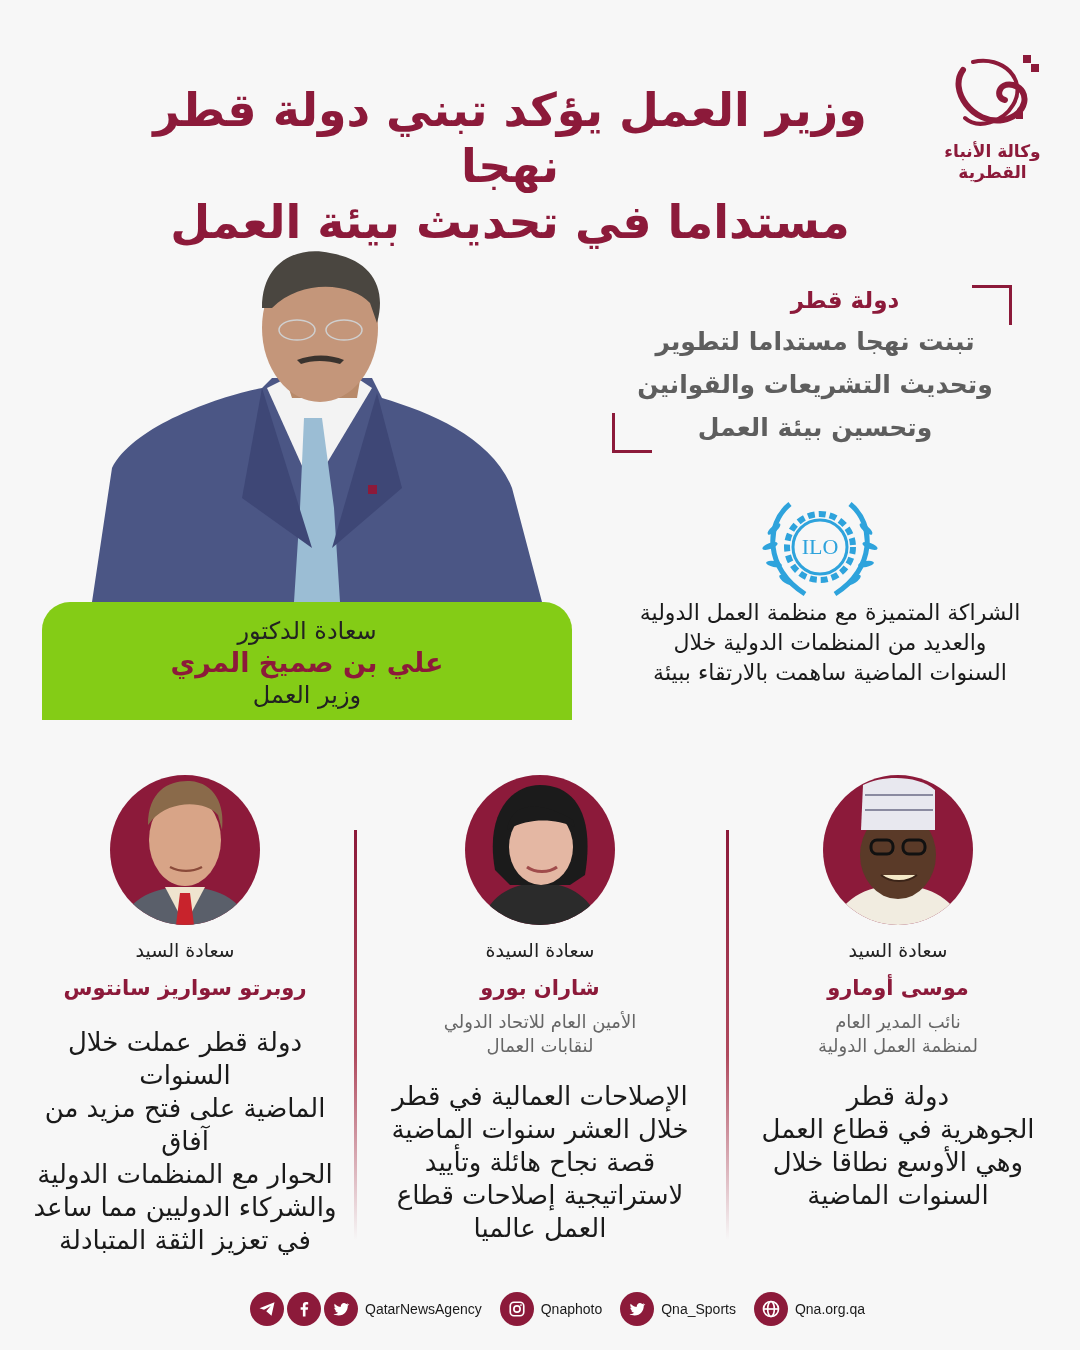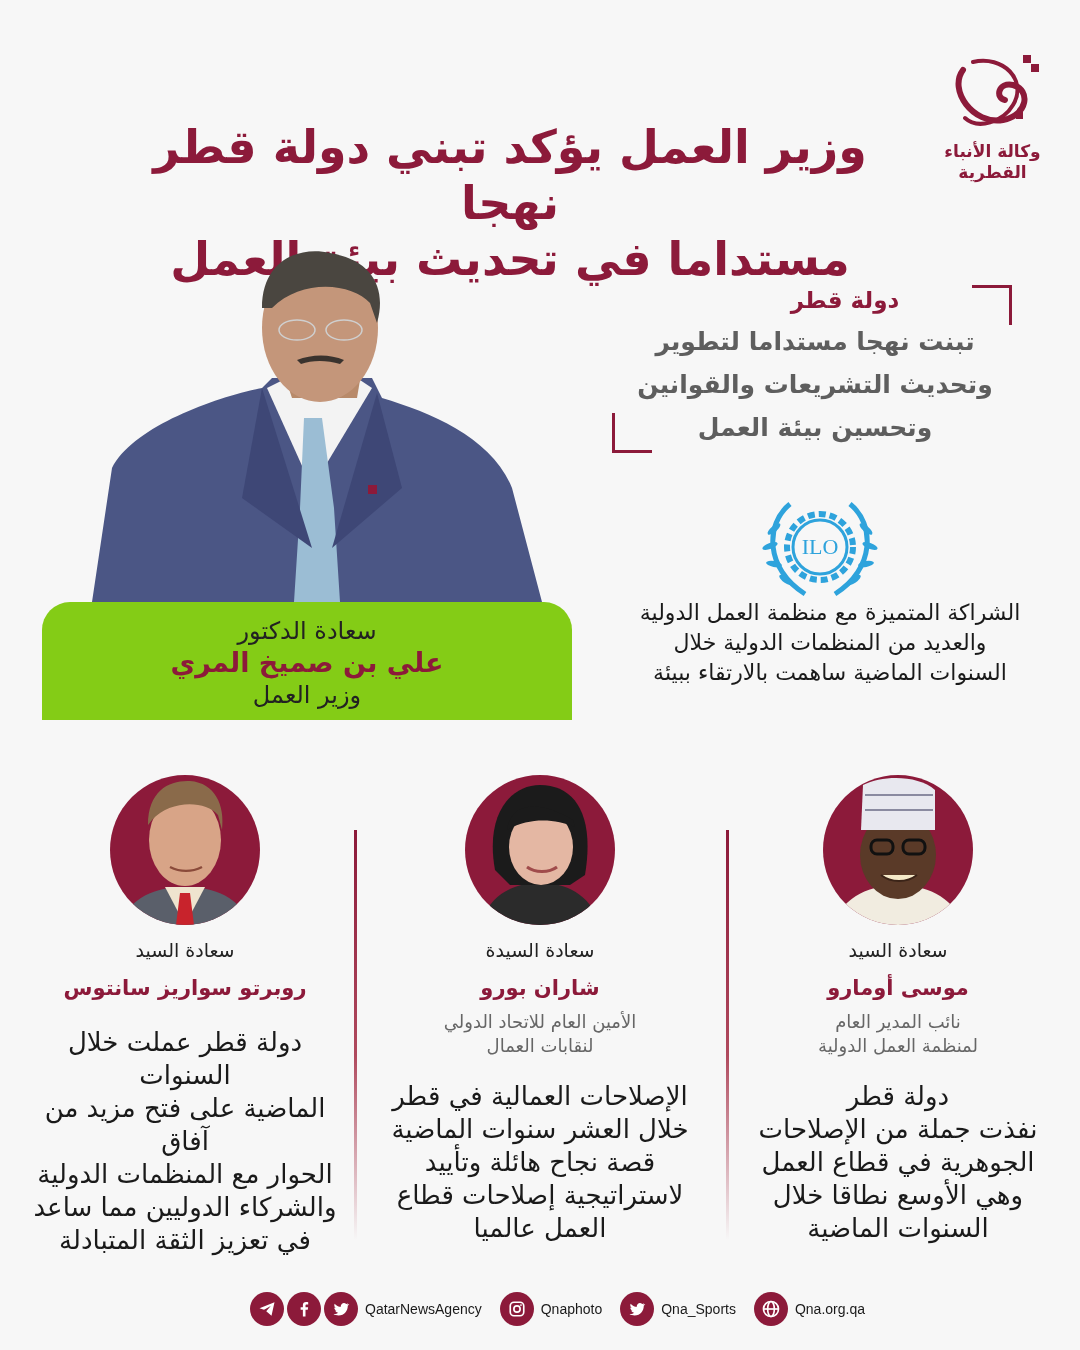--- a/index.html
+++ b/index.html
@@ -12,21 +12,21 @@
       direction: rtl;
     }
     .abs { position: absolute; }
 
     
     .logo { left: 935px; top: 50px; width: 115px; height: 135px; direction: rtl; text-align: center; }
     .logo svg { display: block; margin: 0 auto; }
     .logo-text { color: #8c1a3a; font-size: 17px; line-height: 19px; font-weight: bold; margin-top: 2px; }
 
     
-    .headline { left: 120px; top: 82px; width: 780px; text-align: center; color: #8c1a3a; font-weight: bold; font-size: 46px; line-height: 56px; margin-top: 37px; }
+    .headline { left: 120px; top: 82px; width: 780px; text-align: center; color: #8c1a3a; font-weight: bold; font-size: 46px; line-height: 56px; }
 
     
     .minister-photo { left: 72px; top: 248px; width: 485px; height: 354px; overflow: hidden; }
     .minister-caption {
       left: 42px; top: 602px; width: 530px; height: 118px;
       background: #84cc16; border-top-left-radius: 28px; border-top-right-radius: 28px;
       text-align: center; padding-top: 14px;
     }
     .cap-line1 { font-size: 24px; color: #222; line-height: 30px; }
     .cap-line2 { font-size: 27px; color: #8c1a3a; font-weight: bold; line-height: 34px; }
@@ -175,21 +175,20 @@
     </svg>
   </div>
   <div class="p-honorific">سعادة السيد</div>
   <div class="p-name">موسى أومارو</div>
   <div class="p-role">
     <div>نائب المدير العام</div>
     <div>لمنظمة العمل الدولية</div>
   </div>
   <div class="p-quote">
     <div>دولة قطر</div>
-    <div>نفذت جملة من الإصلاحات</div>
     <div>الجوهرية في قطاع العمل</div>
     <div>وهي الأوسع نطاقا خلال</div>
     <div>السنوات الماضية</div>
   </div>
 </div>
 
 <div class="abs person person-2">
   <div class="avatar">
     <svg width="150" height="150" viewBox="0 0 150 150">
       <path d="M15 150 C 25 118, 50 108, 75 108 C 100 108, 125 118, 135 150 Z" fill="#2b2b2b"></path>

